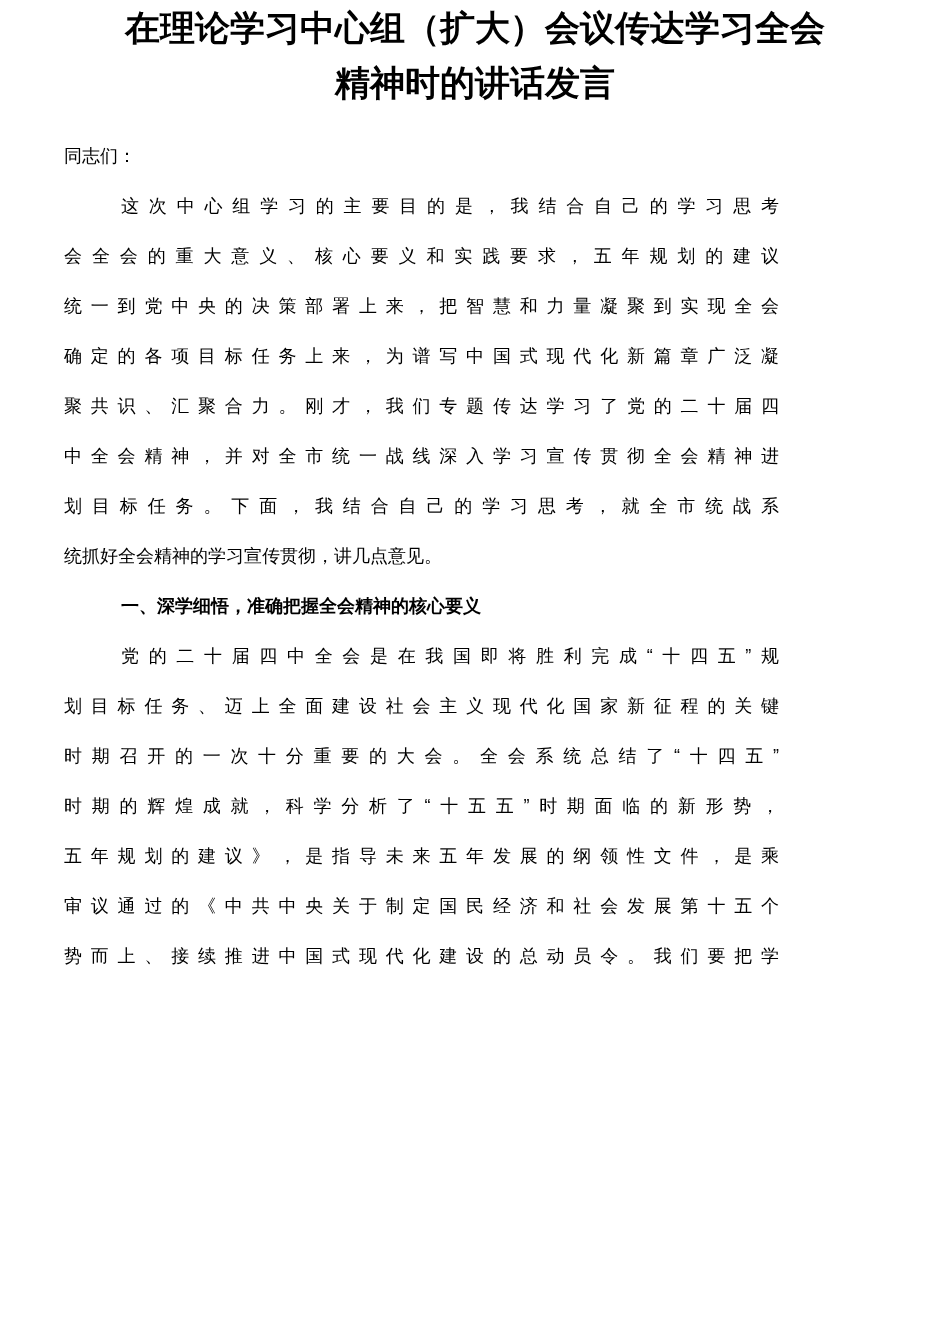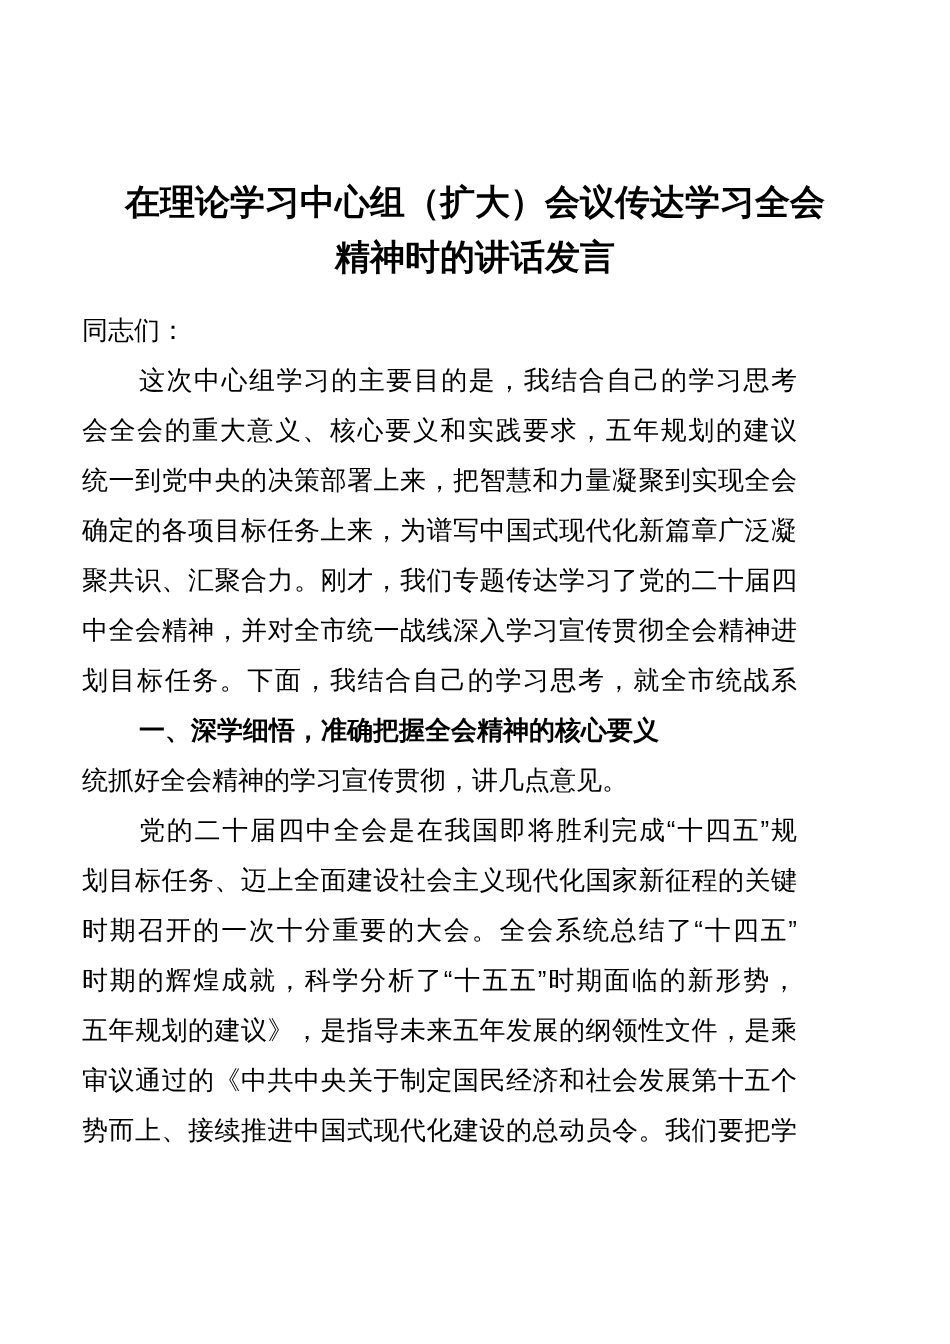--- a/index.html
+++ b/index.html
@@ -11,32 +11,31 @@
     position: relative;
     width: 950px;
     height: 1344px;
     overflow: hidden;
     background: #ffffff;
     color: #000000;
     font-family: "Liberation Sans", sans-serif;
   }
   .title {
     margin: 0 auto;
-    padding-top: 174px;
     width: 760px;
     text-align: center;
     font-size: 35px;
     font-weight: bold;
     line-height: 55px;
   }
   .content {
     width: 715px;
-    margin-left: 82px;
+    margin-left: 64px;
     margin-top: 21px;
-    font-size: 26px;
+    font-size: 18px;
     line-height: 50px;
   }
   .line {
     min-height: 50px;
   }
   .line.fill {
     text-align: justify;
     text-align-last: justify;
     text-justify: inter-character;
   }
@@ -57,22 +56,22 @@
   </h1>
   <div class="content" id="content">
       <div class="line salutation">同志们：</div>
       <div class="line body indent fill">这次中心组学习的主要目的是，我结合自己的学习思考</div>
       <div class="line body fill">会全会的重大意义、核心要义和实践要求，五年规划的建议</div>
       <div class="line body fill">统一到党中央的决策部署上来，把智慧和力量凝聚到实现全会</div>
       <div class="line body fill">确定的各项目标任务上来，为谱写中国式现代化新篇章广泛凝</div>
       <div class="line body fill">聚共识、汇聚合力。刚才，我们专题传达学习了党的二十届四</div>
       <div class="line body fill">中全会精神，并对全市统一战线深入学习宣传贯彻全会精神进</div>
       <div class="line body fill">划目标任务。下面，我结合自己的学习思考，就全市统战系</div>
+      <div class="line body">统抓好全会精神的学习宣传贯彻，讲几点意见。</div>
       <div class="line heading indent">一、深学细悟，准确把握全会精神的核心要义</div>
-      <div class="line body">统抓好全会精神的学习宣传贯彻，讲几点意见。</div>
       <div class="line body indent fill">党的二十届四中全会是在我国即将胜利完成“十四五”规</div>
       <div class="line body fill">划目标任务、迈上全面建设社会主义现代化国家新征程的关键</div>
       <div class="line body fill">时期召开的一次十分重要的大会。全会系统总结了“十四五”</div>
       <div class="line body fill">时期的辉煌成就，科学分析了“十五五”时期面临的新形势，</div>
       <div class="line body fill">五年规划的建议》，是指导未来五年发展的纲领性文件，是乘</div>
       <div class="line body fill">审议通过的《中共中央关于制定国民经济和社会发展第十五个</div>
       <div class="line body fill">势而上、接续推进中国式现代化建设的总动员令。我们要把学</div>
     </div>
 </div>
 

